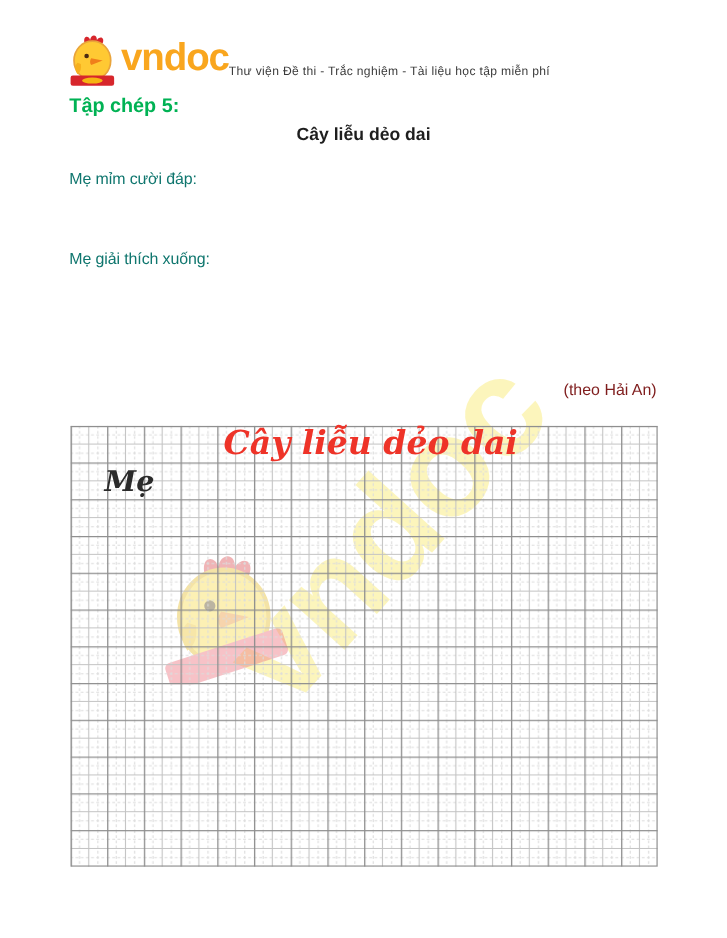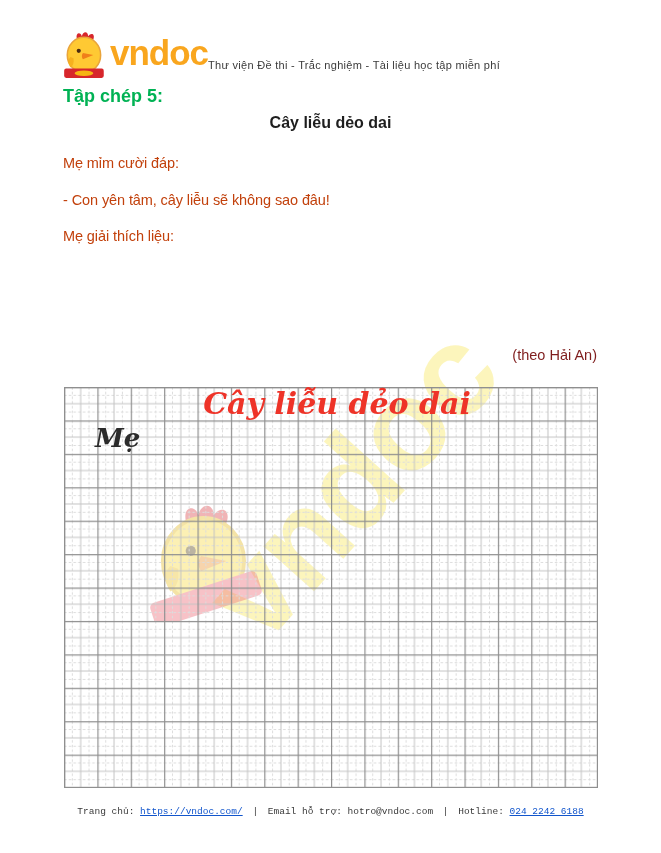--- a/index.html
+++ b/index.html
@@ -39,21 +39,21 @@
   .lesson-label {
     position:absolute; left:63px; top:86px; z-index:2;
     font-weight:bold; font-size:18px; color:#00B254;
   }
   .lesson-title {
     position:absolute; left:0; right:0; top:114px; z-index:2;
     text-align:center; font-weight:bold; font-size:16px; color:#1e1e1e;
   }
   .para {
     position:absolute; left:63px; z-index:2;
-    font-size:14.5px; color:#c2410c; letter-spacing:-0.1px;
+    font-size:14.5px; color:#0f766e; letter-spacing:-0.1px;
   }
   .para-0 { top:155px; }
   .para-1 { top:192px; }
   .para-2 { top:228px; }
   .para-3 { top:256px; width:536px; line-height:30px; text-align:justify; }
   .attribution {
     position:absolute; right:64px; top:347px; z-index:2;
     font-size:14.5px; color:#7f1d1d;
   }
   
@@ -109,45 +109,33 @@
       <rect x="2" y="37" width="38" height="9" rx="2" fill="#D7262C"></rect>
       <ellipse cx="21" cy="41.5" rx="9" ry="2.6" fill="#F9C40F" opacity="0.9"></ellipse>
     </svg>
     <span class="logo-text">vndoc</span>
   </div>
   <div class="tagline">Thư viện Đề thi - Trắc nghiệm - Tài liệu học tập miễn phí</div>
 
   <div class="lesson-label">Tập chép 5:</div>
   <div class="lesson-title">Cây liễu dẻo dai</div>
   <p class="para para-0">Mẹ mỉm cười đáp:</p>
-  <p class="para para-1">- Con yên tâm, cây liễu sẽ không sao đâu!</p>
-  <p class="para para-2">Mẹ giải thích liệu:</p>
+  <p class="para para-2">Mẹ giải thích xuống:</p>
   <div class="attribution">(theo Hải An)</div>
 
   <div class="grid-area">
     <svg class="grid-svg" width="534" height="401">
       <defs>
         <pattern id="gp" width="33.375" height="33.42" patternUnits="userSpaceOnUse">
           <path d="M8.34 0 V33.42 M25.03 0 V33.42 M0 8.35 H33.375 M0 25.06 H33.375" stroke="#DCDCDC" stroke-width="1" stroke-dasharray="2.6 2.1" fill="none"></path>
           <path d="M16.69 0 V33.42 M0 16.71 H33.375" stroke="#C3C3C3" stroke-width="1" fill="none"></path>
           <path d="M0.6 0 V33.42 M0 0.6 H33.375" stroke="#8F8F8F" stroke-width="1.2" fill="none"></path>
         </pattern>
       </defs>
       <rect width="534" height="401" fill="url(#gp)"></rect>
       <rect x="0.6" y="0.6" width="532.8" height="399.8" fill="none" stroke="#8F8F8F" stroke-width="1.2"></rect>
     </svg>
     <div class="script-heading">Cây liễu dẻo dai</div>
     <div class="script-word">Mẹ</div>
   </div>
 
-  <div class="footer">
-    <span>Trang chủ:</span>
-    <span> </span>
-    <a>https://vndoc.com/</a>
-    <span class="sep">|</span>
-    <span>Email hỗ trợ: hotro@vndoc.com</span>
-    <span class="sep">|</span>
-    <span>Hotline:</span>
-    <span> </span>
-    <a>024 2242 6188</a>
-  </div>
 
 </div>
 
 </body></html>

